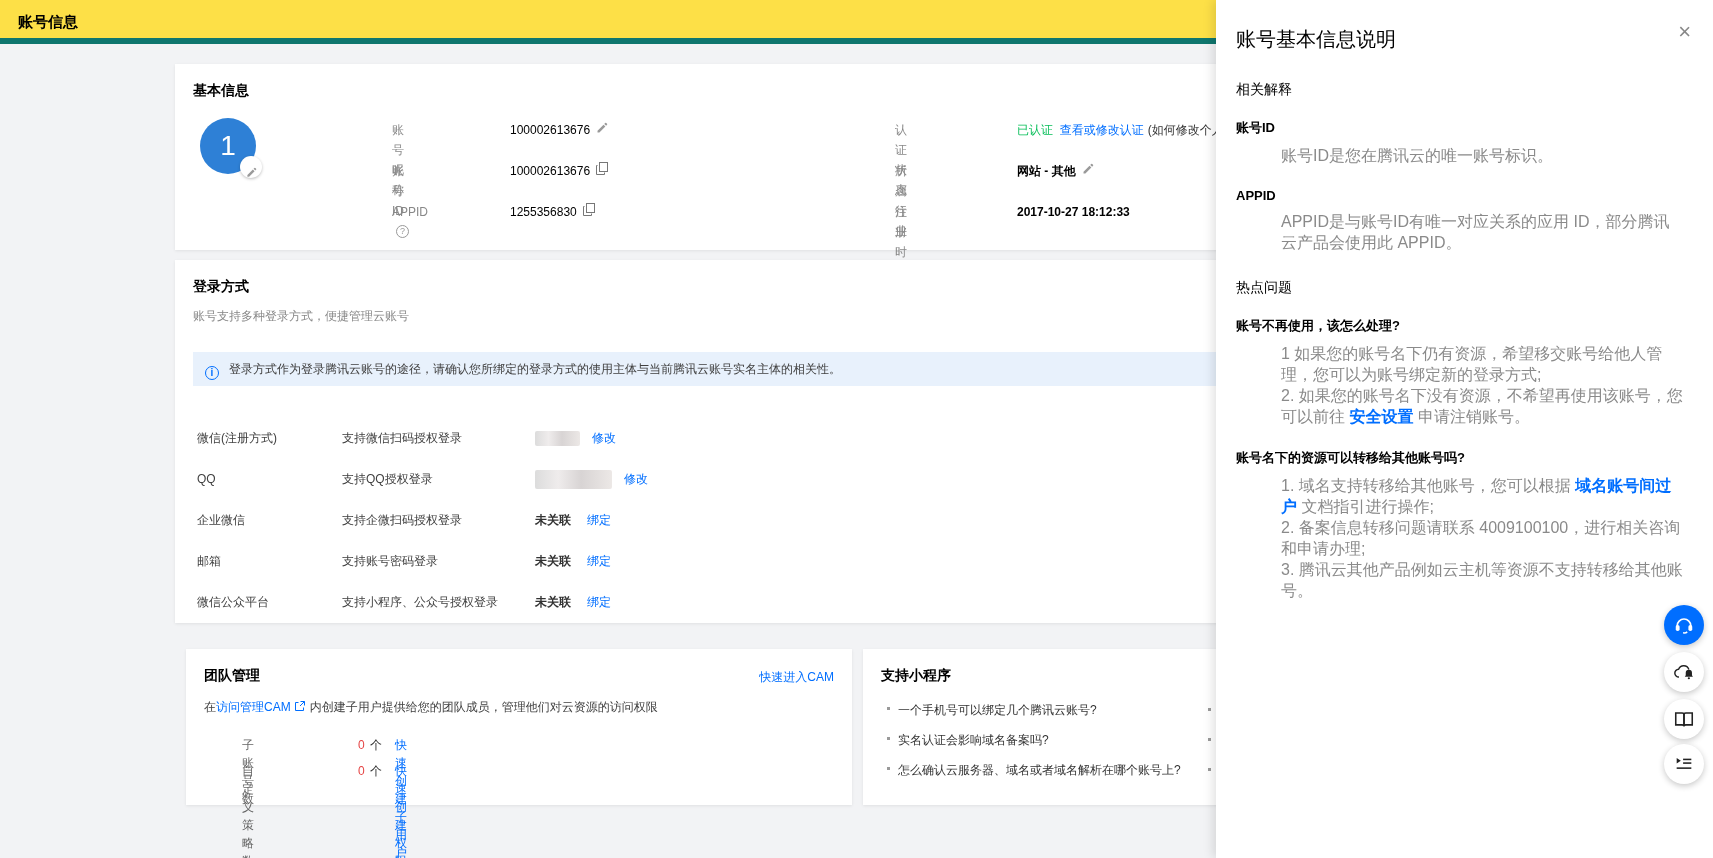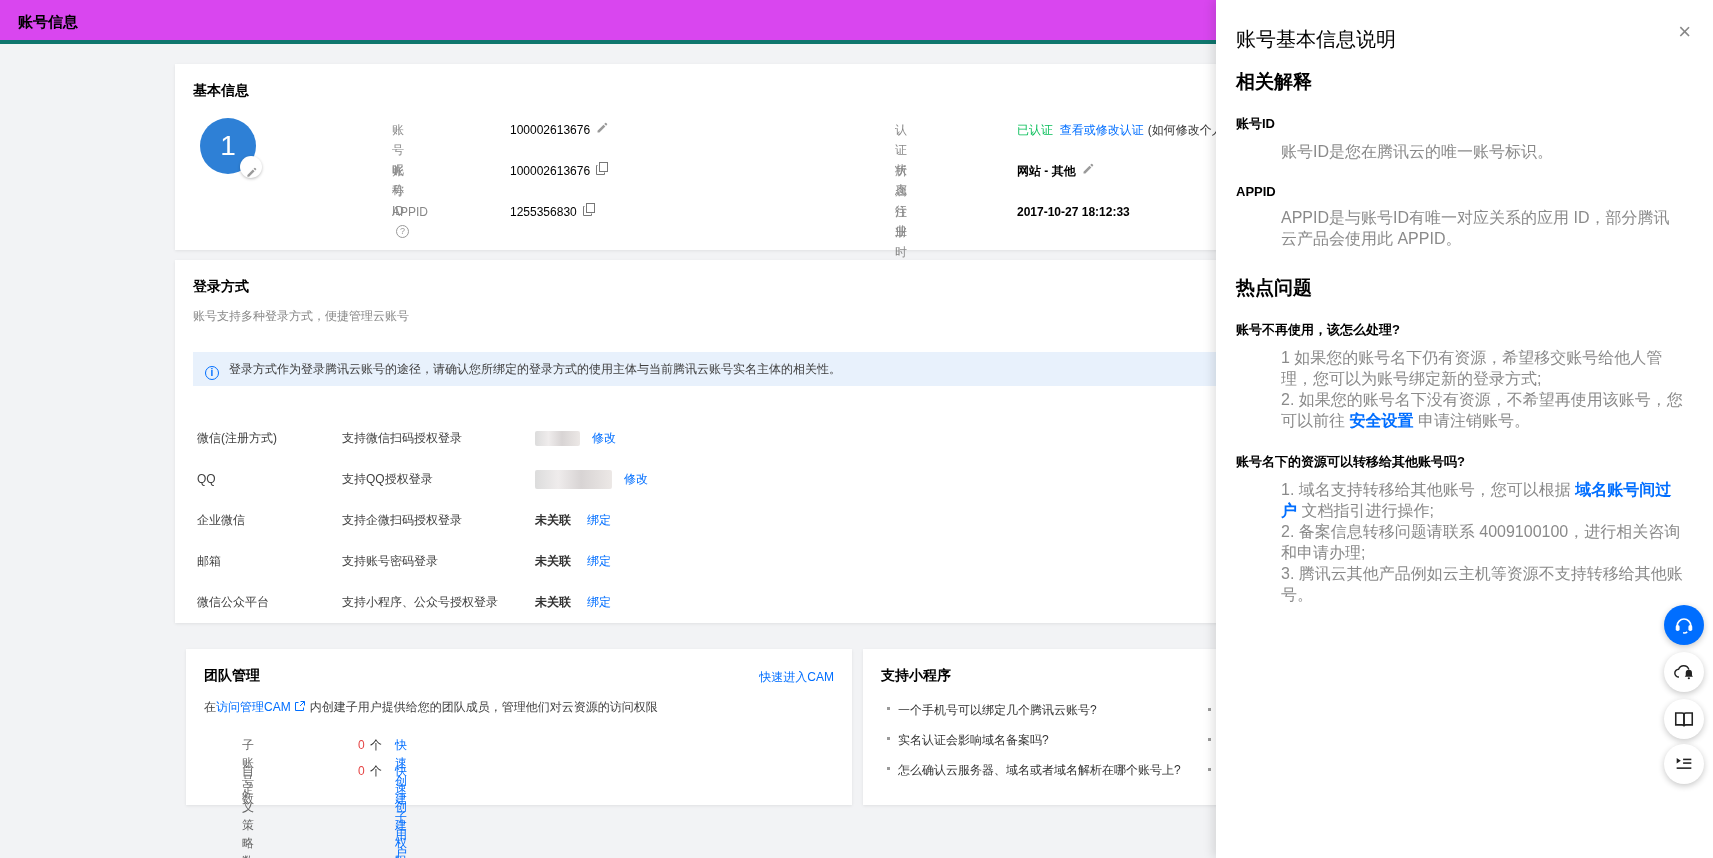--- a/index.html
+++ b/index.html
@@ -1,19 +1,19 @@
 <!DOCTYPE html>
 <html><head>
 <meta charset="utf-8">
 <style>
   * { margin:0; padding:0; box-sizing:border-box; }
   html,body { width:1713px; height:858px; overflow:hidden; font-family:"Liberation Sans","DejaVu Sans",sans-serif; background:#f2f3f5; color:#333; font-size:12px; }
 
   
-  .header { position:absolute; top:0; left:0; width:100%; height:44px; background:#d946ef; border-bottom:4px solid #0f766e; z-index:1; }
+  .header { position:absolute; top:0; left:0; width:100%; height:44px; background:#fde047; border-bottom:6px solid #0f766e; z-index:1; }
   .page-title { position:absolute; left:18px; top:13px; font-size:15px; font-weight:bold; color:#000; }
 
   
   .main { position:absolute; top:44px; left:0; width:100%; height:814px; background:#f2f3f5; z-index:1; }
   .card { position:absolute; background:#fff; box-shadow:0 1px 3px rgba(0,0,0,0.08);padding-left:32px; }
   .card-title { position:absolute; left:18px; top:18px; font-size:14px; font-weight:bold; color:#000; }
 
   
   .card-basic { left:175px; top:20px; width:1465px; height:186px; }
   .avatar { position:absolute; left:25px; top:54px; width:56px; height:56px; border-radius:50%; background:#2e80d6; color:#fff; font-size:28px; text-align:center; line-height:56px; cursor:pointer; }
@@ -55,23 +55,23 @@
 
   
   .card-faq { left:863px; top:605px; width:530px; height:156px; }
   .faq-item { position:absolute; left:24px; height:18px; line-height:18px; color:#333; cursor:pointer; }
   .bullet { display:inline-block; width:3px; height:3px; background:#9a9a9a; vertical-align:4px; margin-right:8px; }
   .faq-col2-bullet { position:absolute; left:345px; width:3px; height:3px; background:#9a9a9a; }
 
   
   .panel { position:absolute; top:0; right:0; width:497px; height:858px; background:#fff; box-shadow:-3px 0 10px rgba(0,0,0,0.12); z-index:5; }
   .panel-inner { padding:26px 28px 0 20px; }
-  .panel-title { font-size:20px; color:#000; font-weight:500; margin-bottom:16px; }
+  .panel-title { font-size:20px; color:#000; font-weight:500; margin-bottom:28px; }
   .panel-close { position:absolute; top:22px; right:22px; font-size:22px; color:#888; cursor:pointer; line-height:20px; }
-  .sec-title { font-size:19px; font-weight:bold; color:#000; margin:26px 0 20px; }
+  .sec-title { font-size:14px; font-weight:normal; color:#000; margin:26px 0 20px; }
   .sec-title.first { margin-top:0; }
   .item-title { font-size:13px; font-weight:bold; color:#000; margin-bottom:8px; }
   .item-desc { font-size:16px; color:#8a8a8a; line-height:21px; margin-bottom:22px;margin-left:45px; }
   .item-desc .link { font-weight:bold; }
 
   
   .float-btns { position:absolute; right:9px; top:605px; width:40px; z-index:9; }
   .fab { position:absolute; left:0; width:40px; height:40px; border-radius:50%; background:#fff; box-shadow:0 2px 6px rgba(0,0,0,0.22); cursor:pointer; text-align:center; }
   .fab svg { margin-top:9px; }
   .fab.primary { background:#006eff; }

